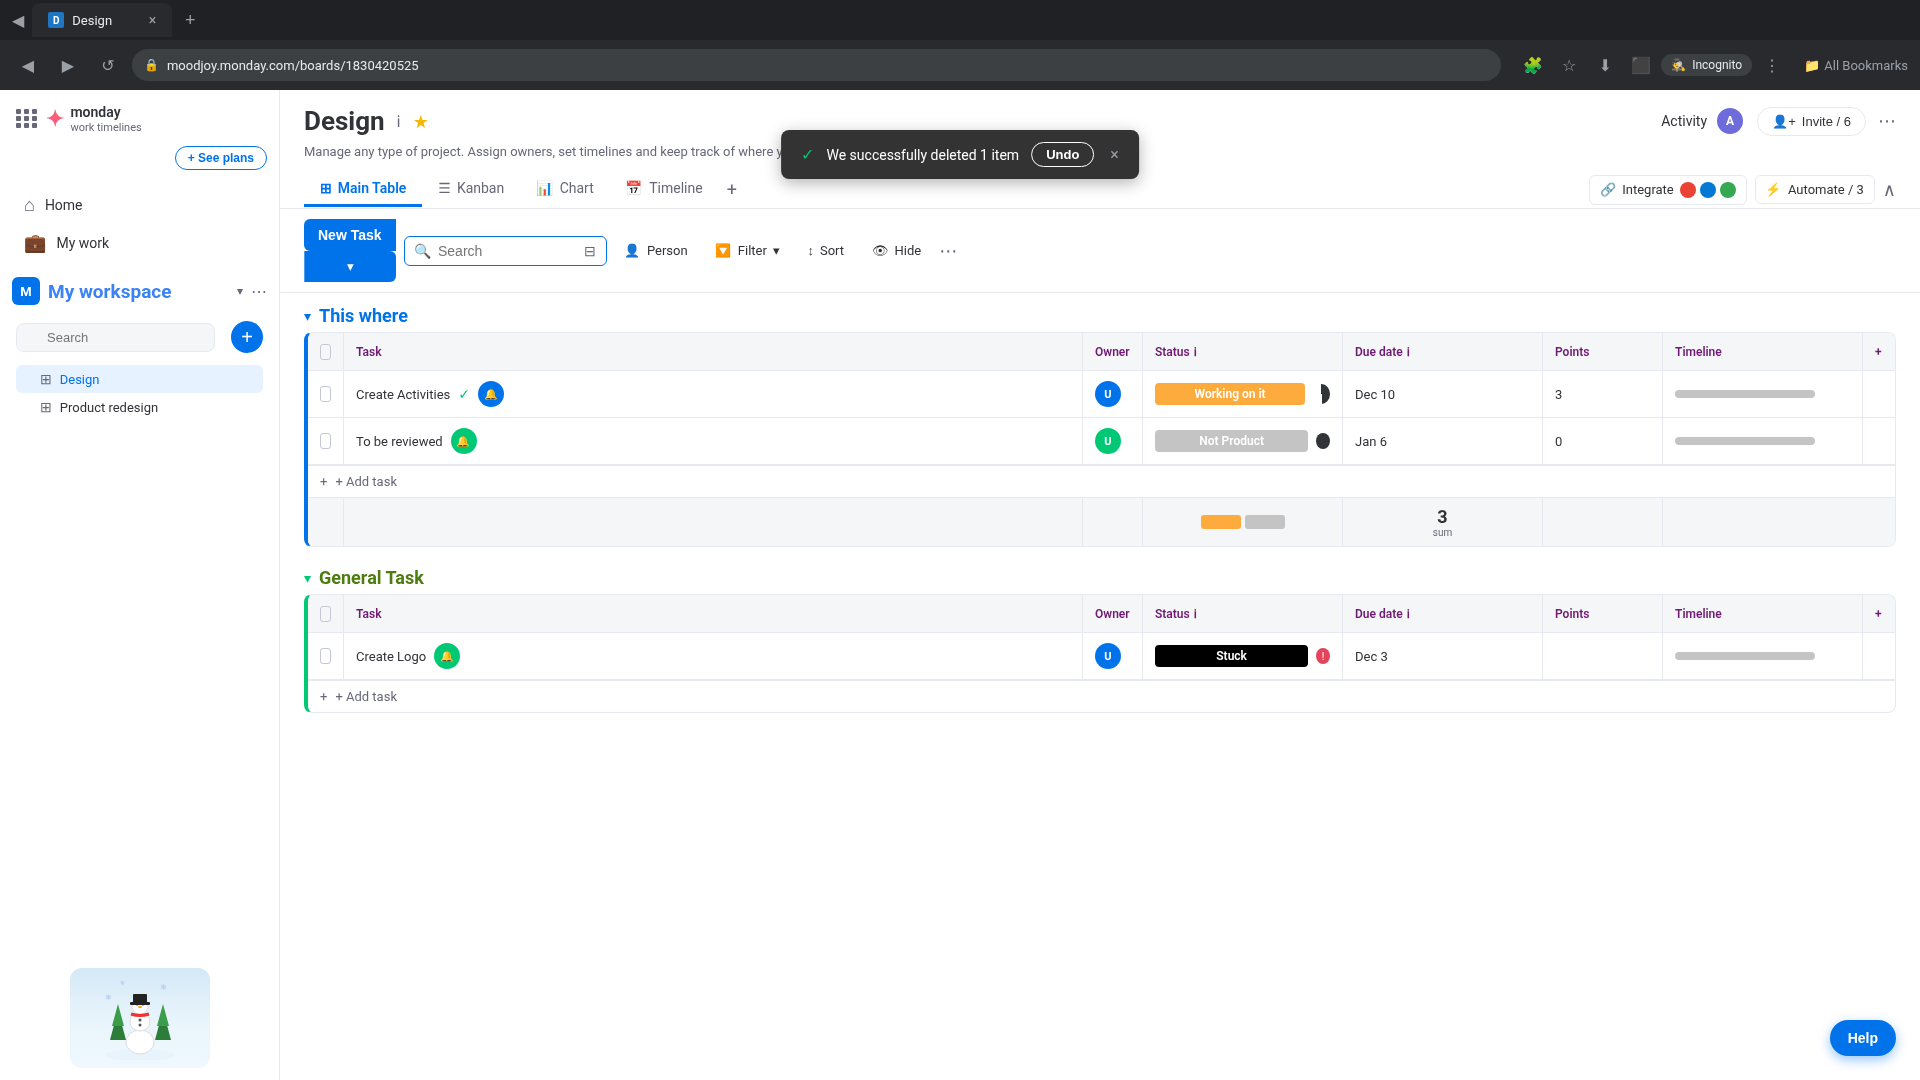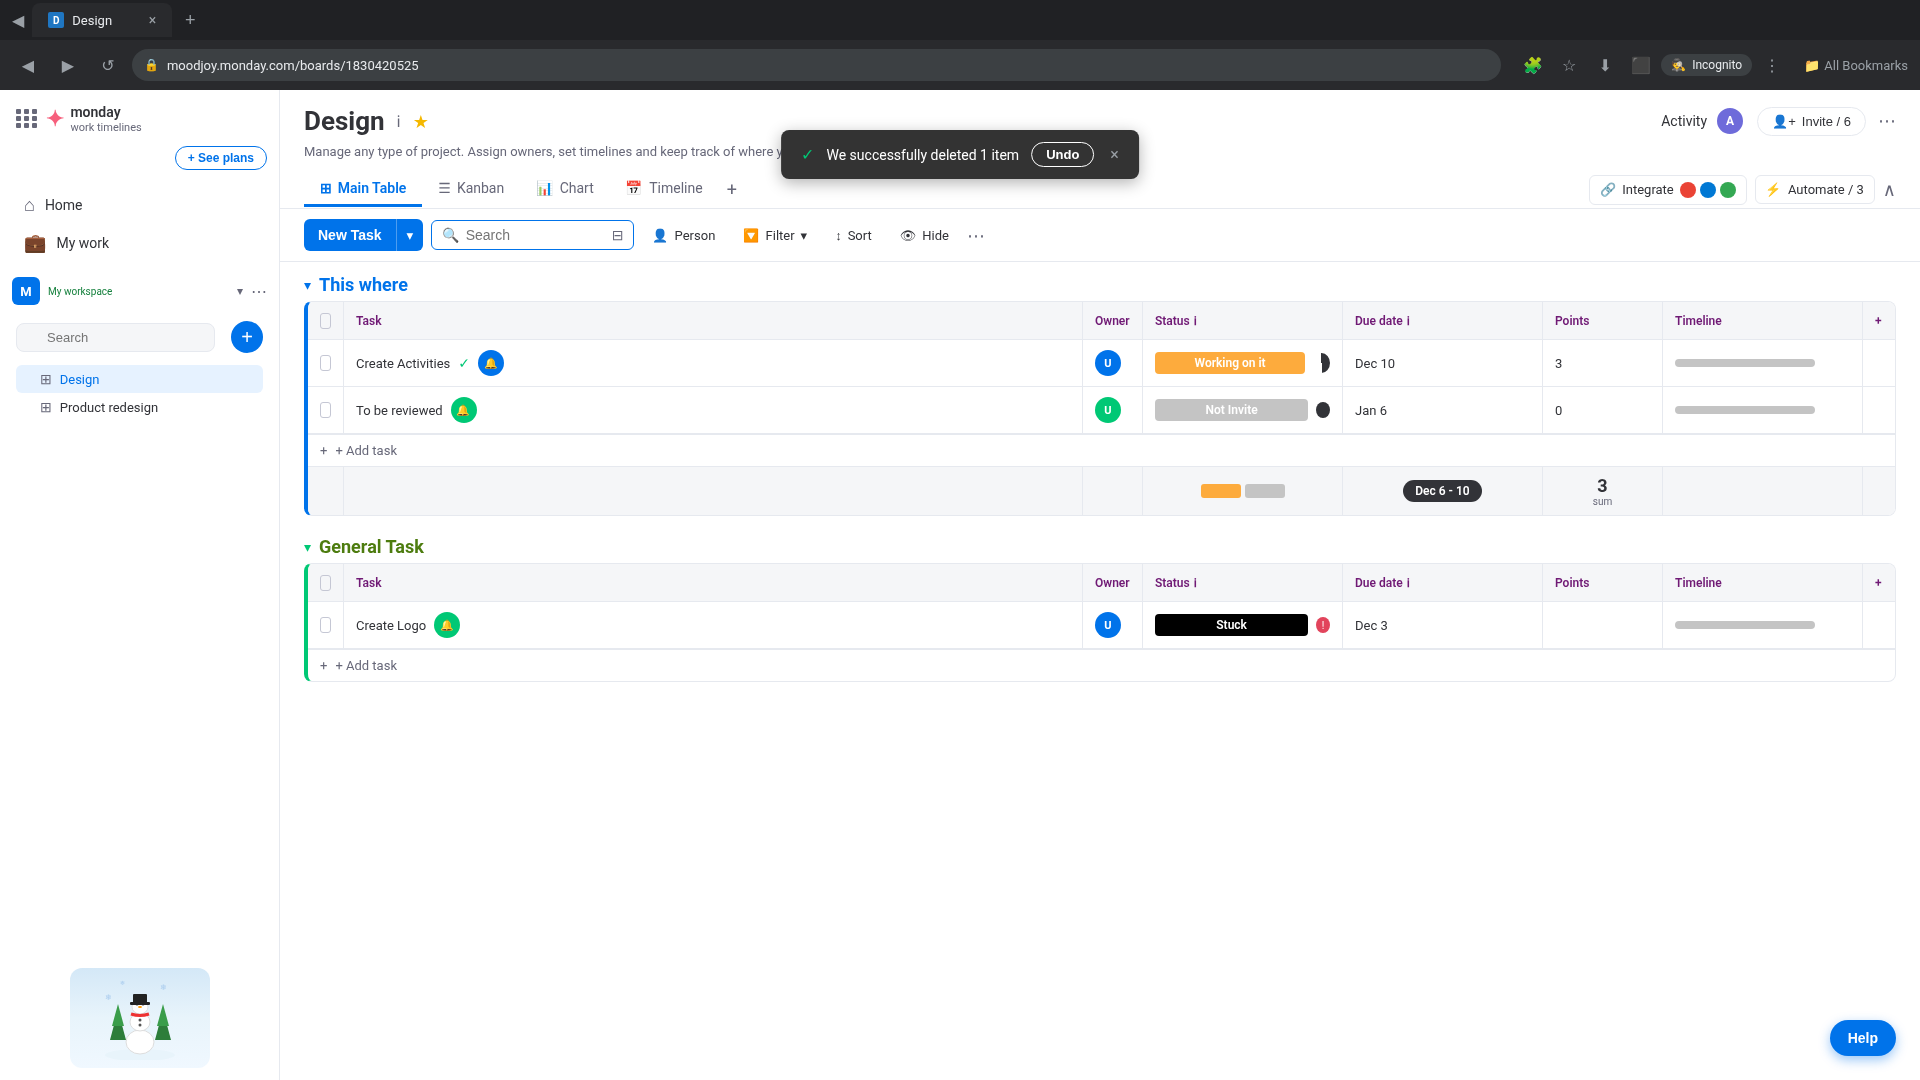--- a/index.html
+++ b/index.html
@@ -33,21 +33,21 @@
     .brand-icon { color: #f65f7c; font-size: 22px; font-weight: bold; }
     .brand-text { font-size: 14px; font-weight: 600; color: #323338; }
     .brand-sub { color: #676879; font-size: 11px; }
     .see-plans-btn { margin-left: auto; border: 1.5px solid #0073ea; color: #0073ea; background: none; border-radius: 20px; padding: 4px 12px; font-size: 12px; font-weight: 600; cursor: pointer; display: flex; align-items: center; gap: 4px; }
     .sidebar-nav { padding: 8px 0; }
     .sidebar-nav-item { display: flex; align-items: center; gap: 10px; padding: 8px 16px; cursor: pointer; color: #323338; font-size: 14px; border-radius: 6px; margin: 0 8px; }
     .sidebar-nav-item .nav-icon { font-size: 18px; color: #676879; }
     .sidebar-section { padding: 4px 8px; }
     .sidebar-workspace { display: flex; align-items: center; gap: 8px; padding: 8px 12px; cursor: pointer; }
     .workspace-badge { width: 28px; height: 28px; background: #0073ea; border-radius: 6px; color: white; font-size: 13px; font-weight: bold; display: flex; align-items: center; justify-content: center; }
-    .workspace-name { font-size: 10px; font-weight: 400; color: #15803d; }
+    .workspace-name { font-size: 19px; font-weight: 700; color: #3b82f6; }
     .workspace-expand { margin-left: auto; color: #676879; font-size: 12px; }
     .workspace-dots { color: #676879; font-size: 16px; }
     .sidebar-search { padding: 8px 16px; }
     .sidebar-search-input { width: 100%; border: 1px solid #e6e9ef; border-radius: 8px; padding: 6px 10px 6px 30px; font-size: 13px; color: #323338; background: #f5f6f8; position: relative; }
     .sidebar-search-wrap { position: relative; }
     .sidebar-search-icon { position: absolute; left: 8px; top: 50%; transform: translateY(-50%); color: #676879; font-size: 14px; }
     .add-btn { width: 32px; height: 32px; background: #0073ea; border-radius: 50%; border: none; color: white; font-size: 20px; cursor: pointer; display: flex; align-items: center; justify-content: center; margin-left: 8px; }
     .sidebar-board-item { display: flex; align-items: center; gap: 8px; padding: 6px 12px 6px 24px; cursor: pointer; color: #323338; font-size: 13px; border-radius: 6px; margin: 0 8px; }
     .sidebar-board-item.active { background: #e6f2ff; color: #0073ea; }
     .board-icon { font-size: 14px; color: #676879; }
@@ -80,21 +80,21 @@
     .tab-add { color: #676879; font-size: 18px; cursor: pointer; padding: 8px 8px; }
     .tab-right { margin-left: auto; display: flex; align-items: center; gap: 8px; }
     .integrate-btn { display: flex; align-items: center; gap: 6px; color: #323338; font-size: 13px; cursor: pointer; padding: 6px 10px; border: 1px solid #e6e9ef; border-radius: 6px; }
     .automate-btn { display: flex; align-items: center; gap: 6px; color: #323338; font-size: 13px; cursor: pointer; padding: 6px 10px; border: 1px solid #e6e9ef; border-radius: 6px; }
     .collapse-btn { color: #676879; font-size: 18px; cursor: pointer; }
 
     
     .toolbar { display: flex; align-items: center; gap: 8px; padding: 10px 24px; border-bottom: 1px solid #e6e9ef; }
     .new-task-btn { background: #0073ea; color: white; border: none; border-radius: 6px 0 0 6px; padding: 8px 14px; font-size: 14px; font-weight: 600; cursor: pointer; }
     .new-task-dropdown { background: #0073ea; color: white; border: none; border-left: 1px solid rgba(255,255,255,0.3); border-radius: 0 6px 6px 0; padding: 8px 10px; cursor: pointer; }
-    .new-task-group { display: flex; }
+    .new-task-group { display: flex; flex-direction: column; }
     .search-box { display: flex; align-items: center; border: 1.5px solid #0073ea; border-radius: 6px; padding: 6px 10px; gap: 6px; background: white; min-width: 200px; }
     .search-box input { border: none; outline: none; font-size: 14px; color: #323338; background: transparent; width: 140px; }
     .search-icon { color: #676879; font-size: 14px; }
     .search-options-btn { color: #676879; font-size: 14px; cursor: pointer; }
     .toolbar-btn { display: flex; align-items: center; gap: 6px; color: #323338; font-size: 13px; cursor: pointer; padding: 6px 10px; border-radius: 6px; }
     .toolbar-more { color: #676879; font-size: 18px; cursor: pointer; }
 
     
     .table-container { flex: 1; overflow-y: auto; padding: 0 24px; }
     .group-header { display: flex; align-items: center; gap: 8px; padding: 12px 0 6px; cursor: pointer; }
@@ -454,21 +454,21 @@
             <div class="checkbox"></div>
           </div>
           <div class="table-cell">
             <span>To be reviewed</span>
             <div class="avatar-sm" style="margin-left:8px;background:#00c875;">🔔</div>
           </div>
           <div class="table-cell">
             <div class="avatar-sm avatar-teal">U</div>
           </div>
           <div class="table-cell">
-            <div class="status-badge status-gray">Not Invite</div>
+            <div class="status-badge status-gray">Not Product</div>
             <div class="indicator-dark" style="margin-left:8px;"></div>
           </div>
           <div class="table-cell">
             <span>Jan 6</span>
           </div>
           <div class="table-cell">0</div>
           <div class="table-cell">
             <div class="timeline-bar"></div>
           </div>
           <div class="table-cell"></div>
@@ -482,23 +482,20 @@
         <div class="sum-row">
           <div class="sum-cell"></div>
           <div class="sum-cell"></div>
           <div class="sum-cell"></div>
           <div class="sum-cell">
             <div class="sum-status">
               <div class="sum-status-orange"></div>
               <div class="sum-status-gray"></div>
             </div>
           </div>
-          <div class="sum-cell">
-            <div class="date-badge">Dec 6 - 10</div>
-          </div>
           <div class="sum-cell" style="flex-direction:column;">
             <span class="sum-num">3</span>
             <span class="sum-label">sum</span>
           </div>
           <div class="sum-cell"></div>
           <div class="sum-cell"></div>
         </div>
       </div>
 
       <div class="group-header">

